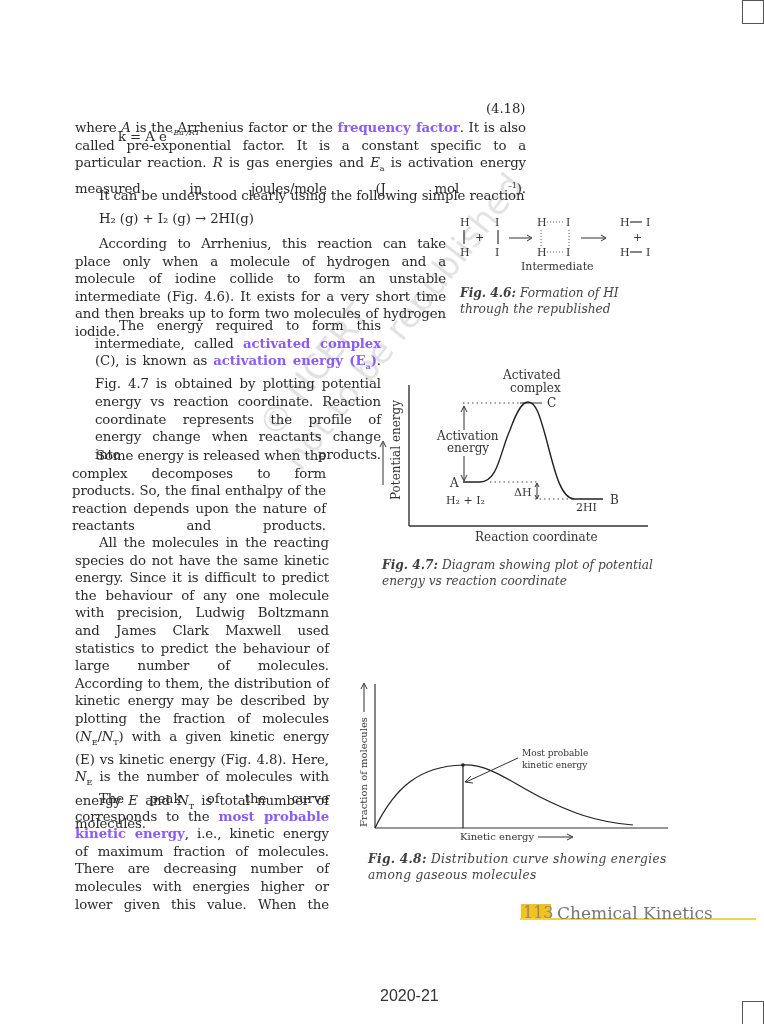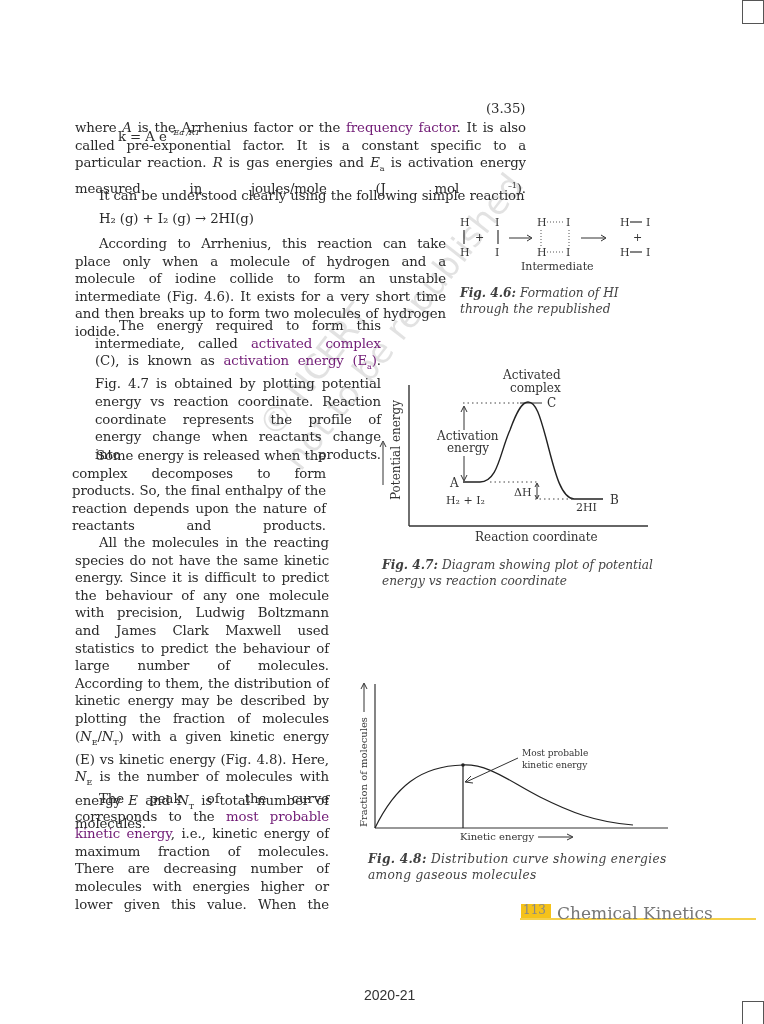--- a/index.html
+++ b/index.html
@@ -2,21 +2,21 @@
 <html><head>
 <meta charset="utf-8">
 <style>
   html, body { margin:0; padding:0; }
   body { width:764px; height:1024px; background:#ffffff; position:relative; overflow:hidden;
          font-family:"DejaVu Serif", serif; color:#2a2a2a; }
   .abs { position:absolute; }
   .txt { font-size:13.3px; line-height:17.6px; letter-spacing:-0.1px; }
   .just { text-align:justify; text-align-last:justify; }
   .indent { text-indent:24px; }
-  .bold-term { font-weight:normal; color:#701a75; }
+  .bold-term { font-weight:bold; color:#8b5cf6; }
   .cap { font-family:"DejaVu Serif", serif; font-style:italic; font-size:12.2px; color:#444; line-height:16px; }
   .cap b { font-weight:bold; color:#404040; font-style:italic; }
   .corner-box { position:absolute; border:1.5px solid #555; background:#fff; }
   sub, sup { font-size:8px; }
   .fig text { font-family:"DejaVu Serif", serif; fill:#333; }
   .watermark { position:absolute; left:250px; top:420px; transform:rotate(-52deg); transform-origin:left top;
                font-family:"DejaVu Sans", sans-serif; color:rgba(150,150,150,0.28); font-size:34px; white-space:nowrap; }
   .footer-bar { position:absolute; left:520px; top:918px; width:236px; height:2px; background:#f5d04a; }
   .footer-num { position:absolute; left:521px; top:904px; width:30px; height:14px; background:#f5c21a; }
 </style>
@@ -28,21 +28,21 @@
 
 <div class="watermark">
   <div>© NCERT</div>
   <div style="margin-left:-10px;">not to be republished</div>
 </div>
 
 <div class="abs txt" style="left:118px; top:100px;margin-top:24px;">
   <span style="font-style:normal;">k = A e</span>
   <sup style="font-style:italic; vertical-align:6px;">-Ea /RT</sup>
 </div>
-<div class="abs txt" style="left:486px; top:100px;">(3.35)</div>
+<div class="abs txt" style="left:486px; top:100px;">(4.18)</div>
 
 <div class="abs txt just" style="left:75px; top:119px; width:451px;">
   <span>where </span><i>A</i><span> is the Arrhenius factor or the </span><span class="bold-term">frequency factor</span><span>. It is also called pre-exponential factor. It is a constant specific to a particular reaction. </span><i>R</i><span> is gas energies and </span><i>E</i><sub>a</sub><span> is activation energy measured in joules/mole (J mol </span><sup>–1</sup><span>).</span>
 </div>
 
 <div class="abs txt" style="left:99px; top:187px; width:430px;">It can be understood clearly using the following simple reaction</div>
 
 <div class="abs txt" style="left:99px; top:210px;">H₂ (g) + I₂ (g) → 2HI(g)</div>
 
 <div class="abs txt just indent" style="left:75px; top:235px; width:371px;">According to Arrhenius, this reaction can take place only when a molecule of hydrogen and a molecule of iodine collide to form an unstable intermediate (Fig. 4.6). It exists for a very short time and then breaks up to form two molecules of hydrogen iodide.</div>
@@ -149,15 +149,15 @@
   <line x1="188" y1="165" x2="222" y2="165" stroke="#333"></line>
   <path d="M217,162 L223,165 L217,168" fill="none" stroke="#333"></path>
 </svg>
 <div class="abs cap" style="left:368px; top:851px; width:300px; letter-spacing:0.3px;">
   <b>Fig. 4.8:</b>
   <span>Distribution curve showing energies among gaseous molecules</span>
 </div>
 
 <div class="footer-num"></div>
 <div class="footer-bar"></div>
-<div class="abs" style="left:523px; top:903px; font-size:12px; color:#888;">113</div>
+<div class="abs" style="left:523px; top:903px; font-size:16px; color:#888;">113</div>
 <div class="abs" style="left:557px; top:903px; font-size:17px; color:#777;">Chemical Kinetics</div>
-<div class="abs" style="left:364px; top:987px; font-family:'Liberation Sans', sans-serif; font-size:14px; color:#333;">2020-21</div>
+<div class="abs" style="left:380px; top:987px; font-family:'Liberation Sans', sans-serif; font-size:16px; color:#333;">2020-21</div>
 
 </body></html>

